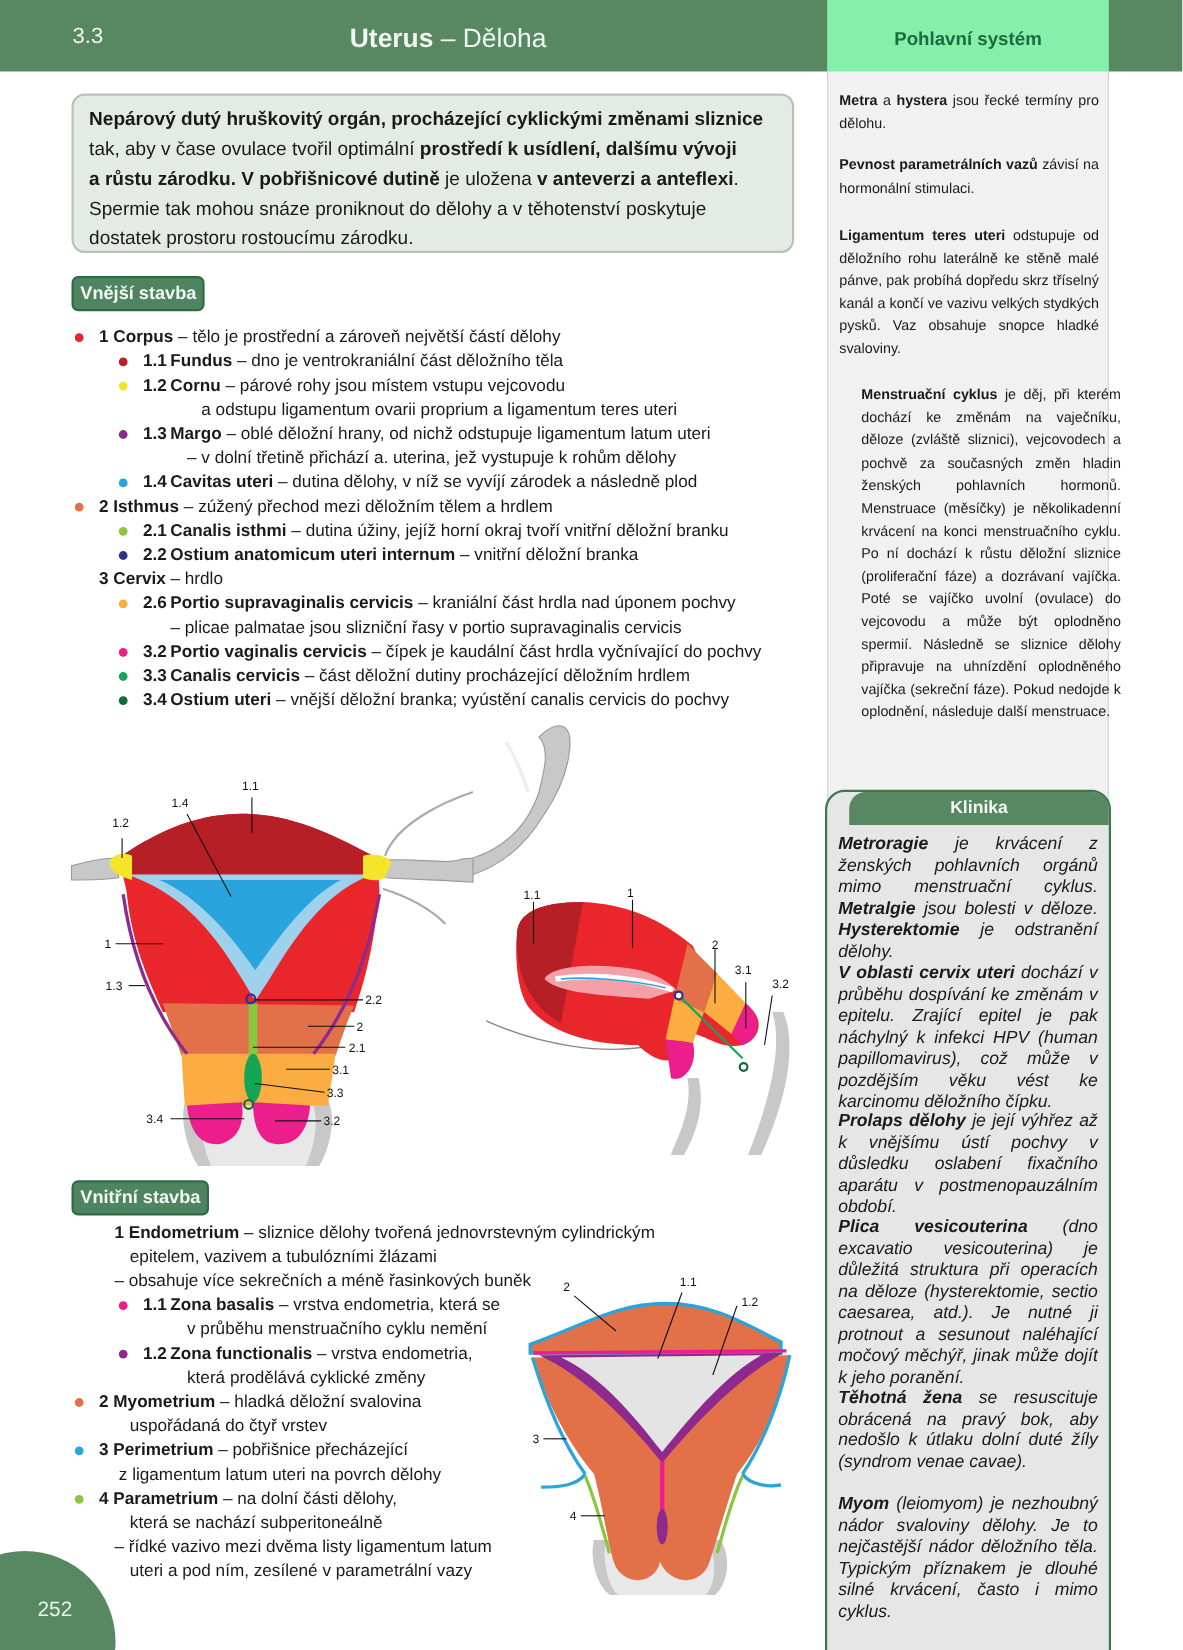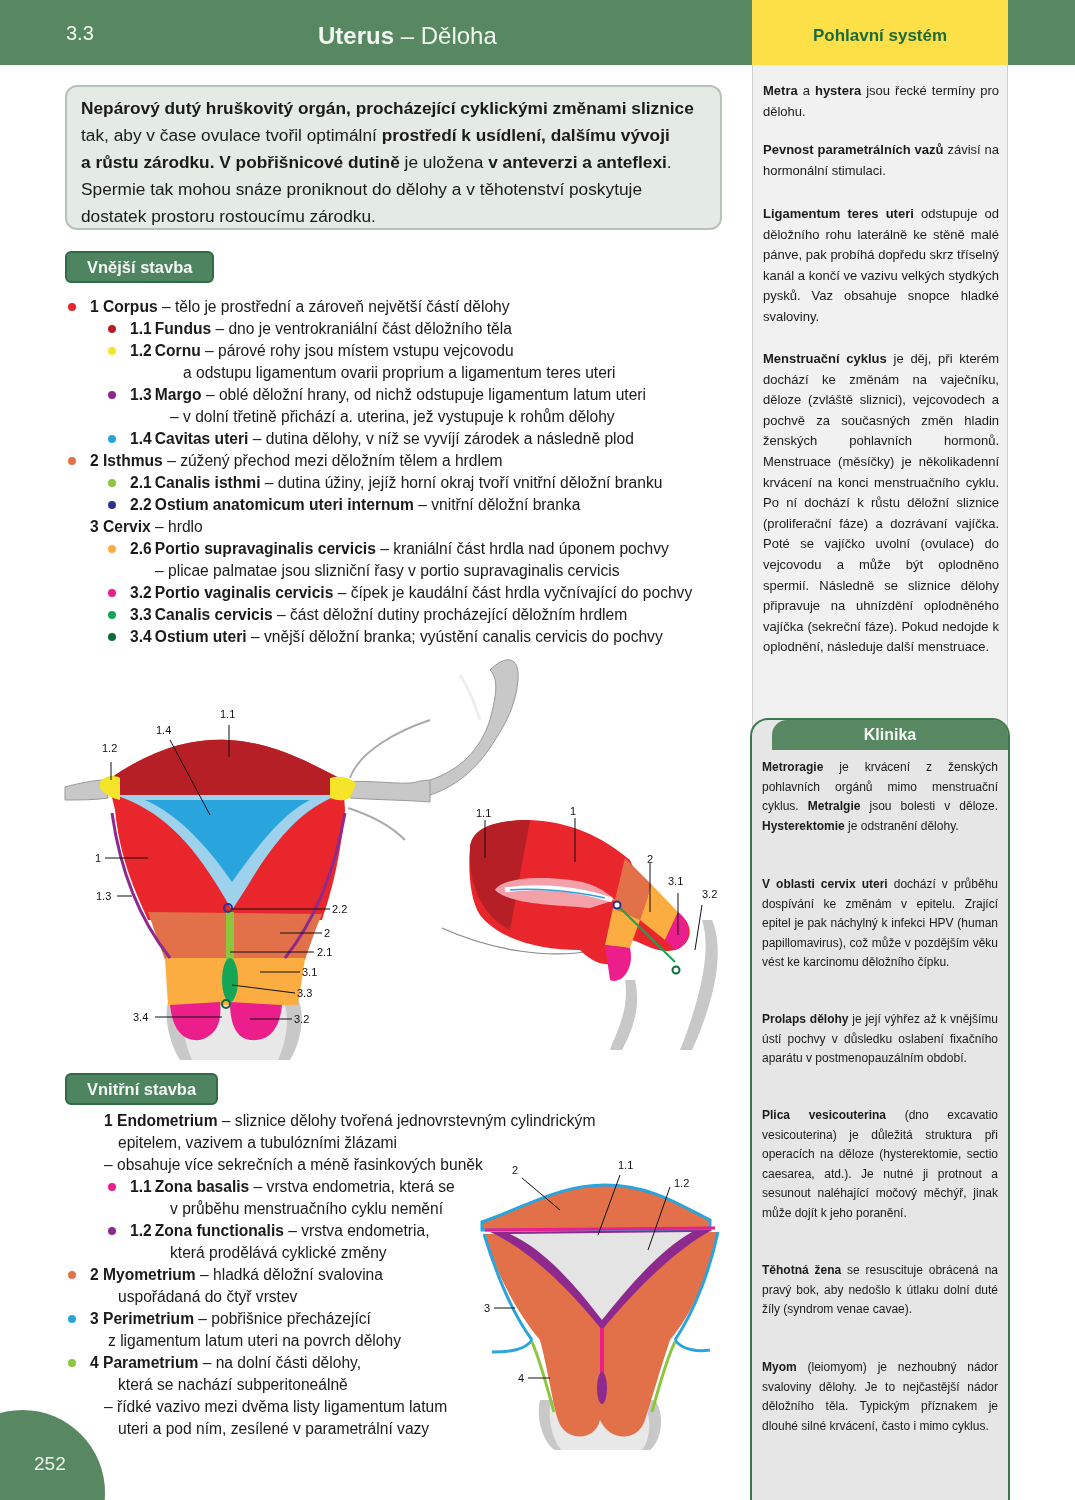--- a/index.html
+++ b/index.html
@@ -4,39 +4,39 @@
 <style>
   * { box-sizing: border-box; margin: 0; padding: 0; }
   html, body { width: 1075px; height: 1500px; overflow: hidden; background: #ffffff; }
   body { position: relative; font-family: "Liberation Sans", "DejaVu Sans", sans-serif; color: #1a1a1a; }
 
   
   .header { position: absolute; left: 0; top: 0; width: 1075px; height: 65px; background: #588861; }
   .hdr-num { position: absolute; left: 66px; top: 22px; color: #f1f6f1; font-size: 20px; }
   .hdr-title { position: absolute; left: 318px; top: 22px; color: #f1f6f1; font-size: 24px; }
   .hdr-title b { font-weight: bold; }
-  .hdr-chapter { position: absolute; left: 752px; top: 0; width: 256px; height: 72px; background: #fde047; display:flex; align-items:center; justify-content:center; }
+  .hdr-chapter { position: absolute; left: 752px; top: 0; width: 256px; height: 72px; background: #86efac; display:flex; align-items:center; justify-content:center; }
   .hdr-chapter span { color: #1c6b3c; font-weight: bold; font-size: 17px; }
 
   
   .sidebar { position: absolute; left: 752px; top: 65px; width: 256px; height: 1435px; background: #f1f1f1; border-left: 1px solid #d0d0d0; border-right: 1px solid #d0d0d0; }
   .side-block { position: absolute; left: 10px; width: 236px; font-size: 13px; line-height: 20.6px; text-align: justify; color: #1a1a1a; }
   .side-block b { font-weight: bold; }
 
   .klinika { position: absolute; left: 750px; top: 718px; width: 260px; height: 790px; background: #e6e6e6; border: 2px solid #3c7a4d; border-radius: 18px 18px 0 0; }
   .klinika-head { height: 30px; background: #588861; border-radius: 15px 15px 0 0; color: #f4f8f4; font-weight: bold; font-size: 16px; display:flex; align-items:center; justify-content:center;margin-left:20px; }
-  .kl-block { position: absolute; left: 10px; width: 236px; font-size: 12px; line-height: 19.5px; text-align: justify; }
+  .kl-block { position: absolute; left: 10px; width: 236px; font-size: 16px; line-height: 19.5px; text-align: justify; font-style: italic; }
   .kl-block b { font-weight: bold; }
 
   
   .intro { position: absolute; left: 65px; top: 85px; width: 657px; height: 145px; background: #e4ebe4; border: 2px solid #b8c3b8; border-radius: 12px; padding: 8px 14px 0 14px; font-size: 17.3px; line-height: 27px; }
   .intro b { font-weight: bold; }
 
   
-  .badge { position: absolute; height: 32px; background: #4e8560; border: 2px solid #2f6b45; border-radius: 6px; color: #f4f8f4; font-weight: bold; font-size: 16.5px; padding: 0 20px; display:flex; align-items:center; }
+  .badge { position: absolute; height: 32px; background: #4e8560; border: 2px solid #2f6b45; border-radius: 6px; color: #f4f8f4; font-weight: bold; font-size: 16.5px; padding: 0 6px; display:flex; align-items:center; }
 
   
   .list-line { position: absolute; font-size: 15.6px; line-height: 22px; white-space: nowrap; }
   .list-line b { font-weight: bold; }
   .dot { position: absolute; width: 8px; height: 8px; border-radius: 50%; }
 
   .page-num-circle { position: absolute; left: -60px; top: 1410px; width: 165px; height: 165px; border-radius: 50%; background: #588861; }
   .page-num { position: absolute; left: 34px; top: 1453px; color: #eaf2ea; font-size: 19px; }
 
   svg text { font-family: "Liberation Sans", "DejaVu Sans", sans-serif; }
@@ -55,21 +55,21 @@
 <div class="sidebar">
   <div class="side-block" style="top:16px;">
     <b>Metra</b><span> a </span><b>hystera</b><span> jsou řecké termíny pro dělohu.</span>
   </div>
   <div class="side-block" style="top:75px;">
     <b>Pevnost parametrálních vazů</b><span> závisí na hormonální stimulaci.</span>
   </div>
   <div class="side-block" style="top:139px;">
     <b>Ligamentum teres uteri</b><span> odstupuje od děložního rohu laterálně ke stěně malé pánve, pak probíhá dopředu skrz tříselný kanál a končí ve vazivu velkých stydkých pysků. Vaz obsahuje snopce hladké svaloviny.</span>
   </div>
-  <div class="side-block" style="top:284px;">
+  <div class="side-block" style="top:284px;margin-left:20px;">
     <b>Menstruační cyklus</b><span> je děj, při kterém dochází ke změnám na vaječníku, děloze (zvláště sliznici), vejcovodech a pochvě za současných změn hladin ženských pohlavních hormonů. Menstruace (měsíčky) je několikadenní krvácení na konci menstruačního cyklu. Po ní dochází k růstu děložní sliznice (proliferační fáze) a dozrávaní vajíčka. Poté se vajíčko uvolní (ovulace) do vejcovodu a může být oplodněno spermií. Následně se sliznice dělohy připravuje na uhnízdění oplodněného vajíčka (sekreční fáze). Pokud nedojde k oplodnění, následuje další menstruace.</span>
   </div>
 </div>
 
 <div class="klinika">
   <div class="klinika-head">Klinika</div>
   <div class="kl-block" style="top:38px;"><b>Metroragie</b><span> je krvácení z ženských pohlavních orgánů mimo menstruační cyklus. </span><b>Metralgie</b><span> jsou bolesti v děloze. </span><b>Hysterektomie</b><span> je odstranění dělohy.</span></div>
   <div class="kl-block" style="top:155px;"><b>V oblasti cervix uteri</b><span> dochází v průběhu dospívání ke změnám v epitelu. Zrající epitel je pak náchylný k infekci HPV (human papillomavirus), což může v pozdějším věku vést ke karcinomu děložního čípku.</span></div>
   <div class="kl-block" style="top:290px;"><b>Prolaps dělohy</b><span> je její výhřez až k vnějšímu ústí pochvy v důsledku oslabení fixačního aparátu v postmenopauzálním období.</span></div>
   <div class="kl-block" style="top:386px;"><b>Plica vesicouterina</b><span> (dno excavatio vesicouterina) je důležitá struktura při operacích na děloze (hysterektomie, sectio caesarea, atd.). Je nutné ji protnout a sesunout naléhající močový měchýř, jinak může dojít k jeho poranění.</span></div>

